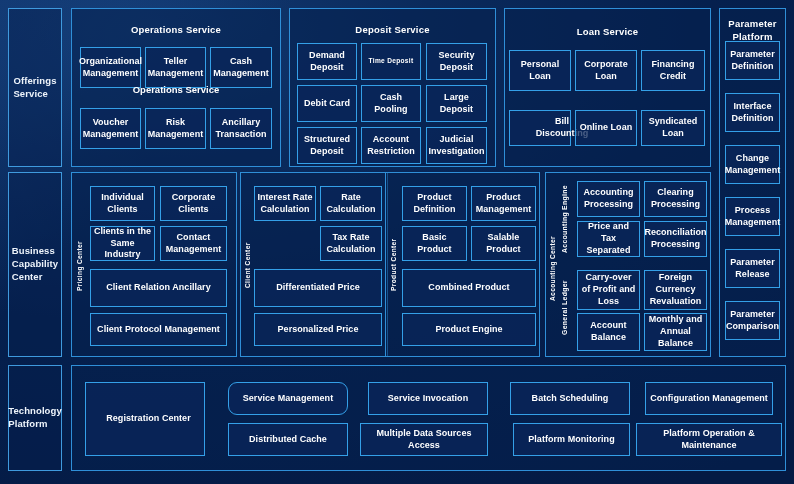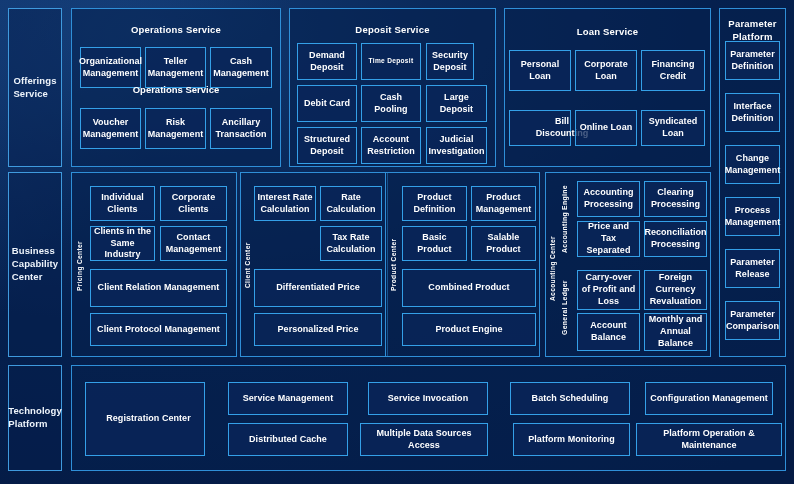--- a/index.html
+++ b/index.html
@@ -114,21 +114,21 @@
   <div class="overlap-title" style="left:71px; top:84px; width:210px;">Operations Service</div>
   <div class="cell" style="left:80px; top:108px; width:61px; height:41px;">Voucher Management</div>
   <div class="cell" style="left:145px; top:108px; width:61px; height:41px;">Risk Management</div>
   <div class="cell" style="left:210px; top:108px; width:62px; height:41px;">Ancillary Transaction</div>
 
   <div class="panel" style="left:289px; top:8px; width:207px; height:159px;">
     <div class="panel-title" style="top:15px;">Deposit Service</div>
   </div>
   <div class="cell" style="left:297px; top:43px; width:60px; height:37px;">Demand Deposit</div>
   <div class="cell tiny" style="left:361px; top:43px; width:60px; height:37px;">Time Deposit</div>
-  <div class="cell" style="left:426px; top:43px; width:48px; height:37px;text-align:center;">Security Deposit</div>
+  <div class="cell" style="left:426px; top:43px; width:61px; height:37px;text-align:center;">Security Deposit</div>
   <div class="cell" style="left:297px; top:85px; width:60px; height:37px;">Debit Card</div>
   <div class="cell" style="left:361px; top:85px; width:60px; height:37px;">Cash Pooling</div>
   <div class="cell" style="left:426px; top:85px; width:61px; height:37px;">Large Deposit</div>
   <div class="cell" style="left:297px; top:127px; width:60px; height:37px;">Structured Deposit</div>
   <div class="cell" style="left:361px; top:127px; width:60px; height:37px;">Account Restriction</div>
   <div class="cell" style="left:426px; top:127px; width:61px; height:37px;">Judicial Investigation</div>
 
   <div class="panel" style="left:504px; top:8px; width:207px; height:159px;">
     <div class="panel-title" style="top:17px;">Loan Service</div>
   </div>
@@ -157,21 +157,21 @@
       <div>Center</div>
     </div>
   </div>
 
   <div class="panel" style="left:71px; top:172px; width:166px; height:185px;"></div>
   <div class="vlabel" style="left:74px; top:230px; width:11px; height:72px;">Pricing Center</div>
   <div class="cell" style="left:90px; top:186px; width:65px; height:35px;">Individual Clients</div>
   <div class="cell" style="left:160px; top:186px; width:67px; height:35px;">Corporate Clients</div>
   <div class="cell" style="left:90px; top:226px; width:65px; height:35px;">Clients in the Same Industry</div>
   <div class="cell" style="left:160px; top:226px; width:67px; height:35px;">Contact Management</div>
-  <div class="cell wide" style="left:90px; top:269px; width:137px; height:38px;">Client Relation Management</div>
+  <div class="cell wide" style="left:90px; top:269px; width:137px; height:38px;">Client Relation Ancillary</div>
   <div class="cell wide" style="left:90px; top:313px; width:137px; height:33px;">Client Protocol Management</div>
 
   <div class="panel" style="left:240px; top:172px; width:148px; height:185px;"></div>
   <div class="vlabel" style="left:242px; top:232px; width:11px; height:66px;">Client Center</div>
   <div class="cell" style="left:254px; top:186px; width:62px; height:35px;">Interest Rate Calculation</div>
   <div class="cell" style="left:320px; top:186px; width:62px; height:35px;">Rate Calculation</div>
   <div class="cell" style="left:320px; top:226px; width:62px; height:35px;">Tax Rate Calculation</div>
   <div class="cell wide" style="left:254px; top:269px; width:128px; height:38px;">Differentiated Price</div>
   <div class="cell wide" style="left:254px; top:313px; width:128px; height:33px;">Personalized Price</div>
 
@@ -203,21 +203,21 @@
     <div>
       <div>Technology</div>
       <div>Platform</div>
     </div>
   </div>
 
   <div class="panel" style="left:71px; top:365px; width:715px; height:106px;"></div>
 
   <div class="cell wide" style="left:85px; top:382px; width:120px; height:74px;padding-left:9px;">Registration Center</div>
 
-  <div class="cell wide" style="left:228px; top:382px; width:120px; height:33px;">Service Management</div>
+  <div class="cell wide" style="left:228px; top:382px; width:120px; height:33px;border-radius:9px;">Service Management</div>
   <div class="cell wide" style="left:228px; top:423px; width:120px; height:33px;">Distributed Cache</div>
 
   <div class="cell wide" style="left:368px; top:382px; width:120px; height:33px;">Service Invocation</div>
   <div class="cell wide" style="left:360px; top:423px; width:128px; height:33px;">Multiple Data Sources Access</div>
 
   <div class="cell wide" style="left:510px; top:382px; width:120px; height:33px;">Batch Scheduling</div>
   <div class="cell wide" style="left:513px; top:423px; width:117px; height:33px;">Platform Monitoring</div>
 
   <div class="cell wide" style="left:645px; top:382px; width:128px; height:33px;">Configuration Management</div>
   <div class="cell wide" style="left:636px; top:423px; width:146px; height:33px;">Platform Operation &amp; Maintenance</div>

